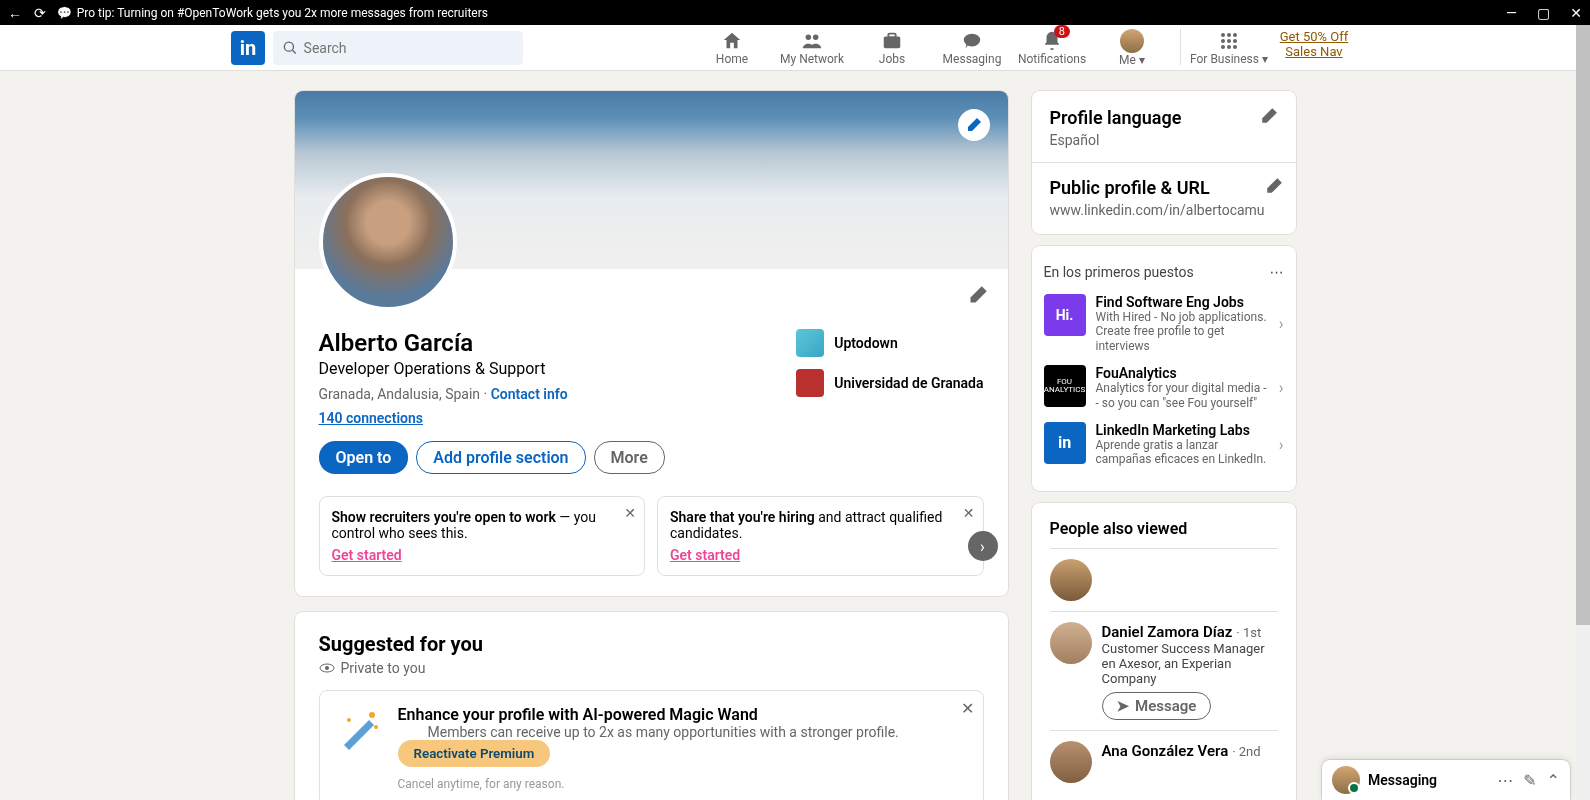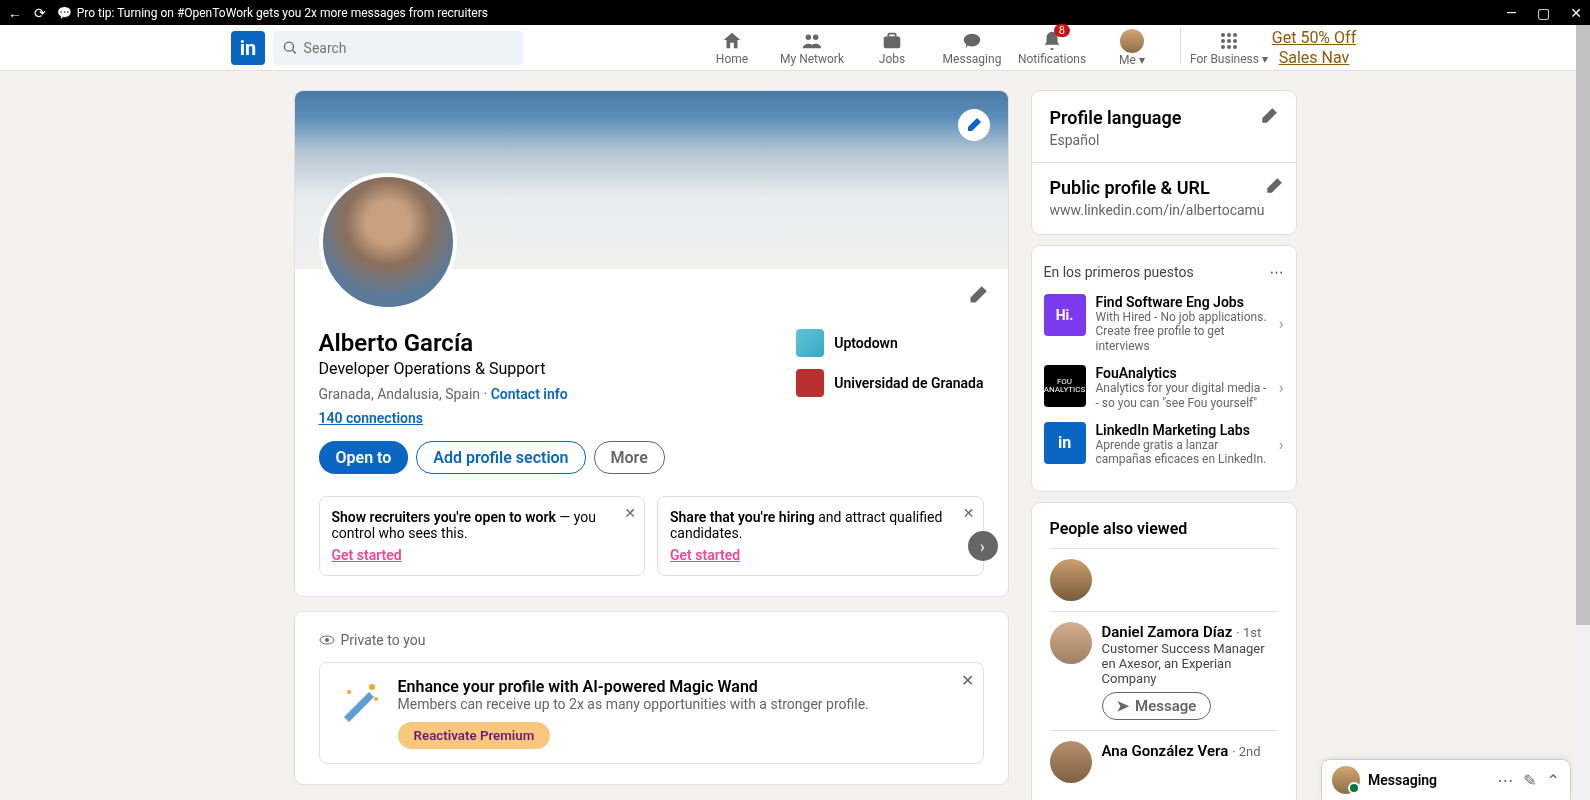--- a/index.html
+++ b/index.html
@@ -16,21 +16,21 @@
 .topnav { background: #fff; height: 46px; display: flex; align-items: center; padding: 0 24px; justify-content: center; border-bottom: 1px solid #e0dfdc; }
 .topnav-inner { width: 1128px; display: flex; align-items: center; }
 .logo { width: 34px; height: 34px; background: #0a66c2; border-radius: 4px; display: flex; align-items: center; justify-content: center; color: #fff; font-weight: 700; font-size: 20px; margin-right: 8px; }
 .search-box { background: #edf3f8; border-radius: 4px; height: 34px; width: 250px; display: flex; align-items: center; padding: 0 10px; }
 .search-box input { border: none; background: transparent; outline: none; font-size: 14px; width: 100%; margin-left: 6px; }
 .nav-items { display: flex; margin-left: auto; }
 .nav-item { width: 80px; display: flex; flex-direction: column; align-items: center; justify-content: center; color: #666; font-size: 12px; cursor: pointer; position: relative; }
 .nav-item-icon { font-size: 20px; height: 22px; display: flex; align-items: center; }
 .nav-badge { position: absolute; top: -4px; right: 22px; background: #cc1016; color: #fff; border-radius: 10px; font-size: 11px; padding: 0 5px; }
 .nav-divider { width: 1px; height: 36px; background: #e0dfdc; margin: 0 8px; }
-.nav-promo { color: #915907; font-size: 16px; text-decoration: underline; text-align: center; width: 90px; line-height: 1.2; }
+.nav-promo { color: #915907; font-size: 13px; text-decoration: underline; text-align: center; width: 90px; line-height: 1.2; }
 .nav-avatar { width: 24px; height: 24px; border-radius: 50%; background: linear-gradient(#d4a574,#8b6f47); }
 
 
 .page { display: flex; justify-content: center; padding-top: 20px; gap: 24px; }
 .main-col { width: 713px; }
 .side-col { width: 264px; }
 
 
 .card { background: #fff; border-radius: 8px; overflow: hidden; margin-bottom: 16px; box-shadow: 0 0 0 1px rgba(0,0,0,0.08); }
 .cover { height: 178px; background: linear-gradient(180deg,#4a7ba6 0%,#5c8fb8 15%,#b8c8d4 35%,#e8ecef 60%,#f0f0ee 100%); position: relative; }
@@ -63,22 +63,22 @@
 .hint-next { position: absolute; right: 10px; top: 50%; transform: translateY(-50%); width: 30px; height: 30px; background: #666; color: #fff; border-radius: 50%; display: flex; align-items: center; justify-content: center; cursor: pointer; }
 
 
 .suggested { padding: 20px 24px; }
 .suggested h2 { font-size: 20px; margin-bottom: 4px; }
 .private-note { color: #666; font-size: 14px; display: flex; align-items: center; gap: 6px; }
 .suggest-box { border: 1px solid #e0dfdc; border-radius: 8px; padding: 14px; margin-top: 14px; display: flex; gap: 14px; position: relative; }
 .wand-icon { width: 50px; height: 50px; position: relative; }
 .wand-icon svg { width: 50px; height: 50px; }
 .suggest-body h3 { font-size: 16px; font-weight: 600; }
-.suggest-body p { color: #666; font-size: 14px; }
-.btn-premium { background: #f8c77e; color: #701a75; border-radius: 16px; padding: 6px 16px; font-weight: 600; border: none; margin-top: 10px; cursor: pointer; }
+.suggest-body p { color: #666; font-size: 14px; margin-left: 30px; }
+.btn-premium { background: #f8c77e; color: #0c4a6e; border-radius: 16px; padding: 6px 16px; font-weight: 600; border: none; cursor: pointer; }
 .cancel-note { color: #999; font-size: 12px; margin-top: 10px; }
 
 
 .side-card { background: #fff; border-radius: 8px; padding: 16px 18px; margin-bottom: 12px; box-shadow: 0 0 0 1px rgba(0,0,0,0.08); }
 .side-row { display: flex; justify-content: space-between; align-items: flex-start; }
 .side-title { font-size: 18px; font-weight: 600; }
 .side-sub { color: #666; font-size: 14px; margin-top: 4px; }
 .side-edit { color: #666; cursor: pointer; }
 hr.side-div { border: none; border-top: 1px solid #e0dfdc; margin: 14px -18px; }
 
@@ -267,20 +267,21 @@
         <div class="hint-card">
           <span class="hint-close">✕</span>
           <span class="hint-title">Share that you're hiring</span><span> and attract qualified candidates.</span>
           <div><a href="#" class="hint-link">Get started</a></div>
         </div>
         <div class="hint-next">›</div>
       </div>
     </div>
 
     <div class="card suggested">
+      <h2>Suggested for you</h2>
       <div class="private-note">
         <svg width="16" height="16" viewBox="0 0 16 16">
             <ellipse cx="8" cy="8" rx="7" ry="4" fill="none" stroke="#666"></ellipse>
             <circle cx="8" cy="8" r="2" fill="#666"></circle>
           </svg>
         <span>Private to you</span>
       </div>
       <div class="suggest-box">
         <span class="hint-close">✕</span>
         <div class="wand-icon">
@@ -288,20 +289,21 @@
               <path fill="#5e9ed6" d="M10 40l25-25 5 5-25 25z"></path>
               <circle cx="38" cy="10" r="3" fill="#f5a623"></circle>
               <circle cx="15" cy="15" r="2" fill="#f5a623"></circle>
               <circle cx="42" cy="22" r="2" fill="#f5a623"></circle>
             </svg>
         </div>
         <div class="suggest-body">
           <h3>Enhance your profile with AI-powered Magic Wand</h3>
           <p>Members can receive up to 2x as many opportunities with a stronger profile.</p>
           <button class="btn-premium">Reactivate Premium</button>
+          <div class="cancel-note">Cancel anytime, for any reason.</div>
         </div>
       </div>
     </div>
   </div>
 
   <div class="side-col">
     <div class="side-card">
       <div class="side-row">
         <div>
           <div class="side-title">Profile language</div>

